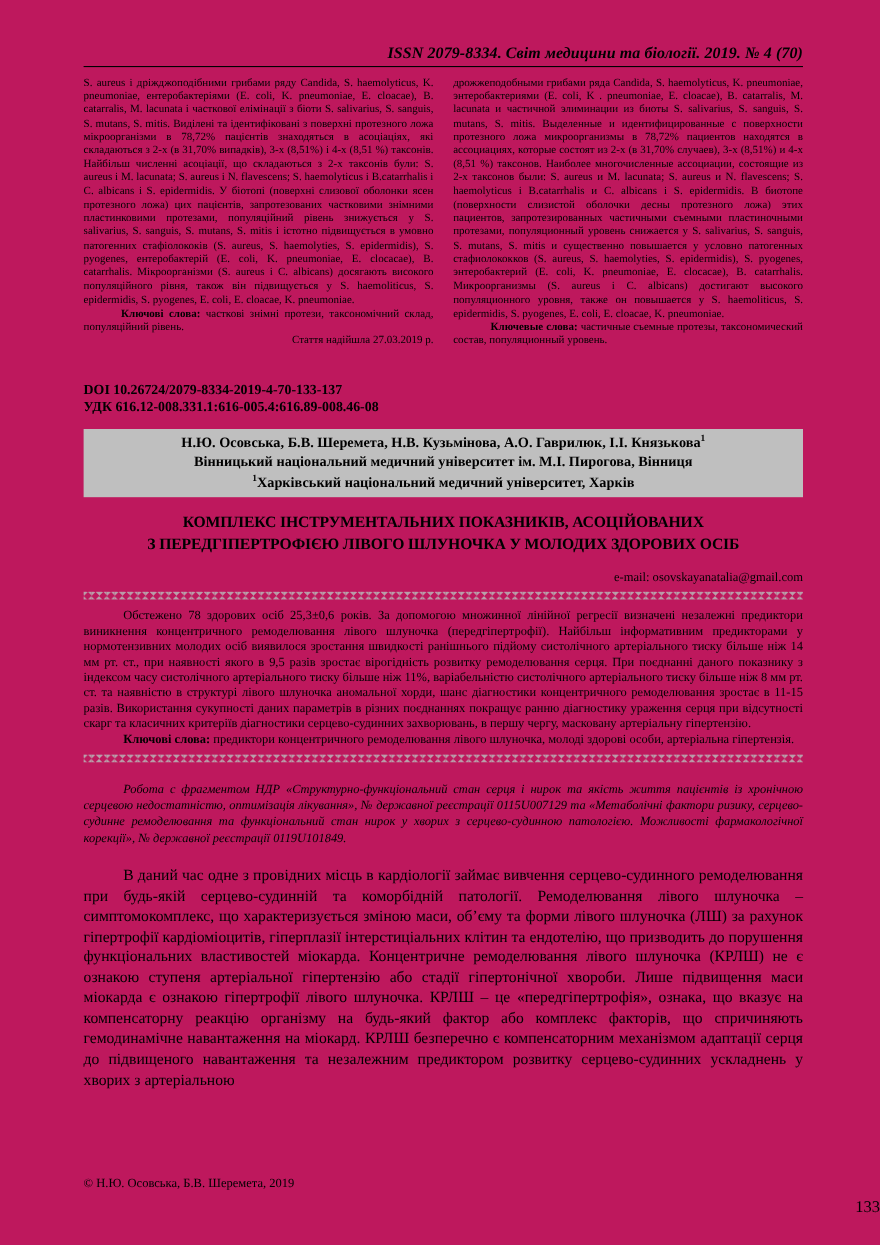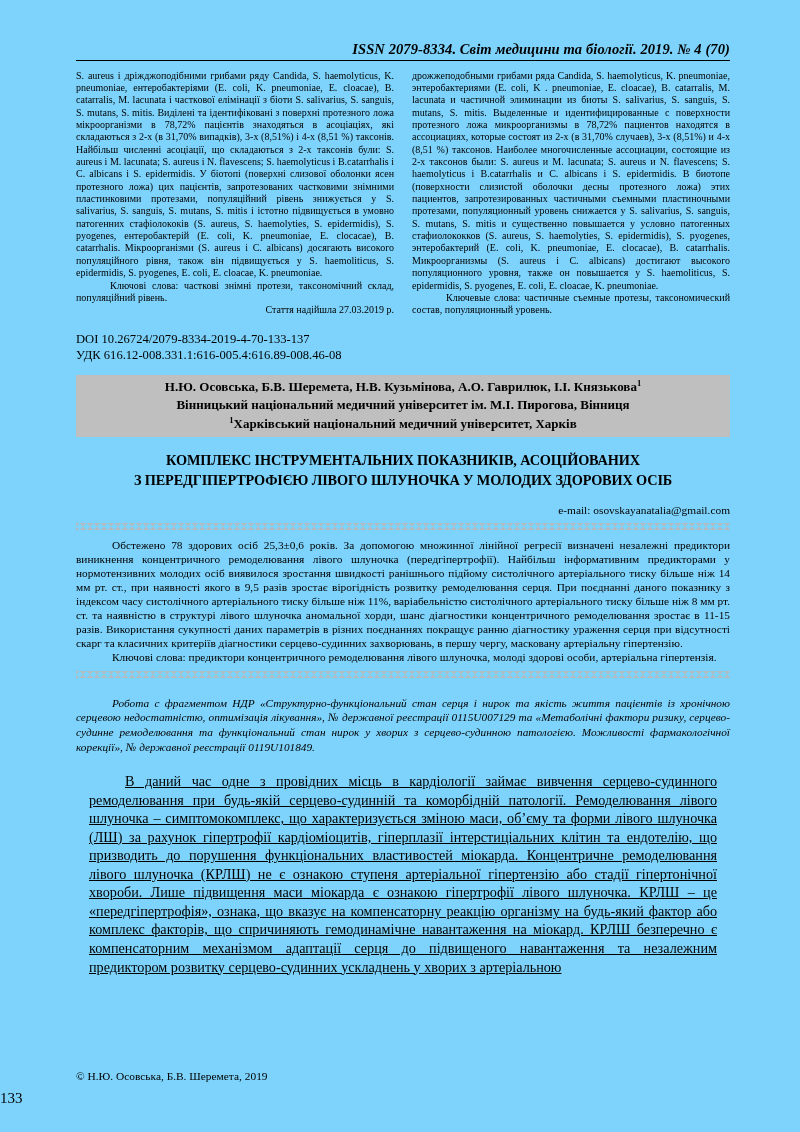--- a/index.html
+++ b/index.html
@@ -10,21 +10,21 @@
   }
   body {
     font-family: "Liberation Serif", "DejaVu Serif", serif;
     color: #000000;
   }
   .page {
     position: relative;
     width: 800px;
     height: 1132px;
     margin: 0 auto;
-    background: #7dd3fc;
+    background: #be185d;
     box-sizing: border-box;
     overflow: hidden;
   }
   .content {
     position: absolute;
     left: 76px;
     top: 0;
     width: 654px;
   }
 
@@ -58,31 +58,31 @@
     text-justify: inter-word;
     hyphens: none;
   }
   .abs-col p {
     margin: 0;
   }
   .kw-par {
     text-indent: 34px;
   }
   .kw-label {
-    font-weight: normal;
+    font-weight: bold;
   }
   .line-right {
     text-align: right;
     margin-top: 1px;
   }
 
   
   .doi-block {
-    margin-top: 14px;
-    font-weight: normal;
+    margin-top: 29px;
+    font-weight: bold;
     font-size: 12.6px;
     line-height: 1.28;
   }
 
   
   .authors-band {
     margin-top: 12px;
     background: #bfbfbf;
     text-align: center;
     font-weight: bold;
@@ -149,35 +149,35 @@
   }
   .funding p { margin: 0; text-indent: 36px; }
 
   
   .body-text {
     margin-top: 18px;
     font-size: 14.2px;
     line-height: 1.305;
     text-align: justify;
   }
-  .body-text p { margin: 13px; text-indent: 36px; text-decoration: underline; }
+  .body-text p { margin: 0; text-indent: 36px; }
 
   
   .copyright {
     position: absolute;
     left: 76px;
     top: 1070px;
     font-size: 11.4px;
   }
   .folio {
     position: absolute;
     left: 0;
     right: 0;
     top: 1090px;
-    text-align: left;
+    text-align: right;
     font-size: 15px;
   }
 </style>
 </head>
 <body>
 
 <div class="page">
   <div class="content">
 
     <div class="runhead">ISSN 2079-8334. Світ медицини та біології. 2019. № 4 (70)</div>

